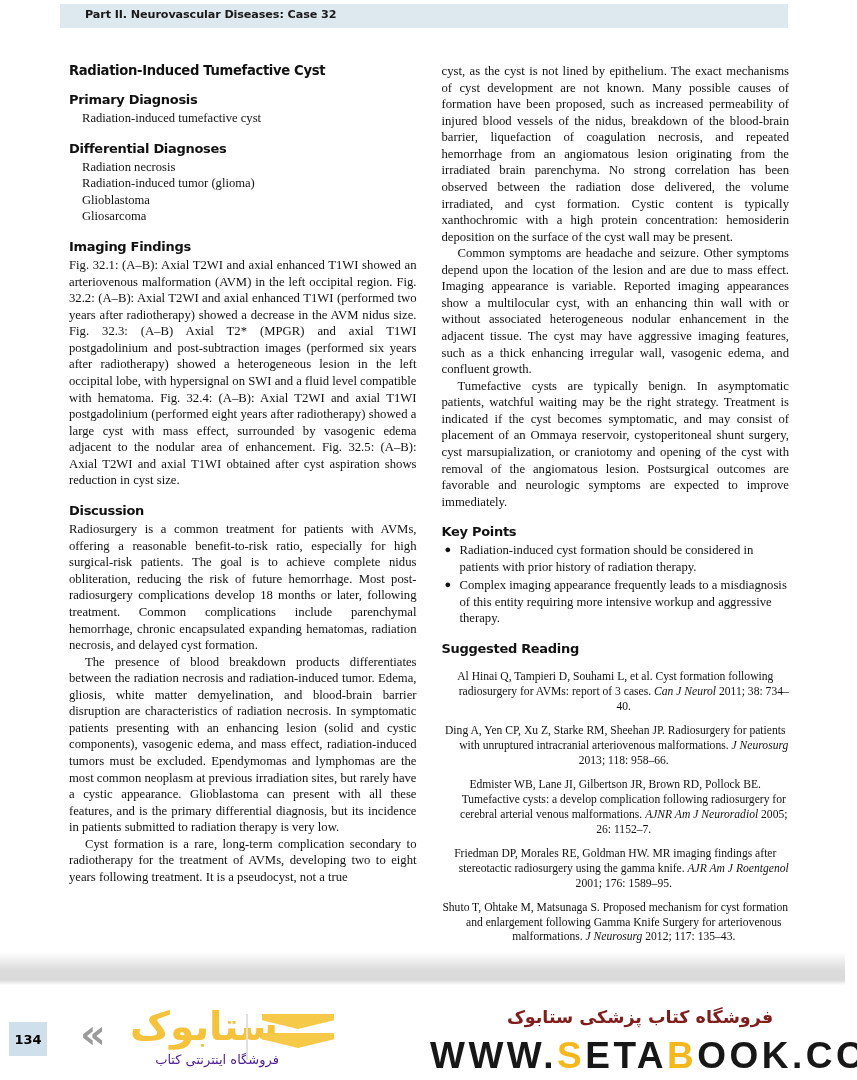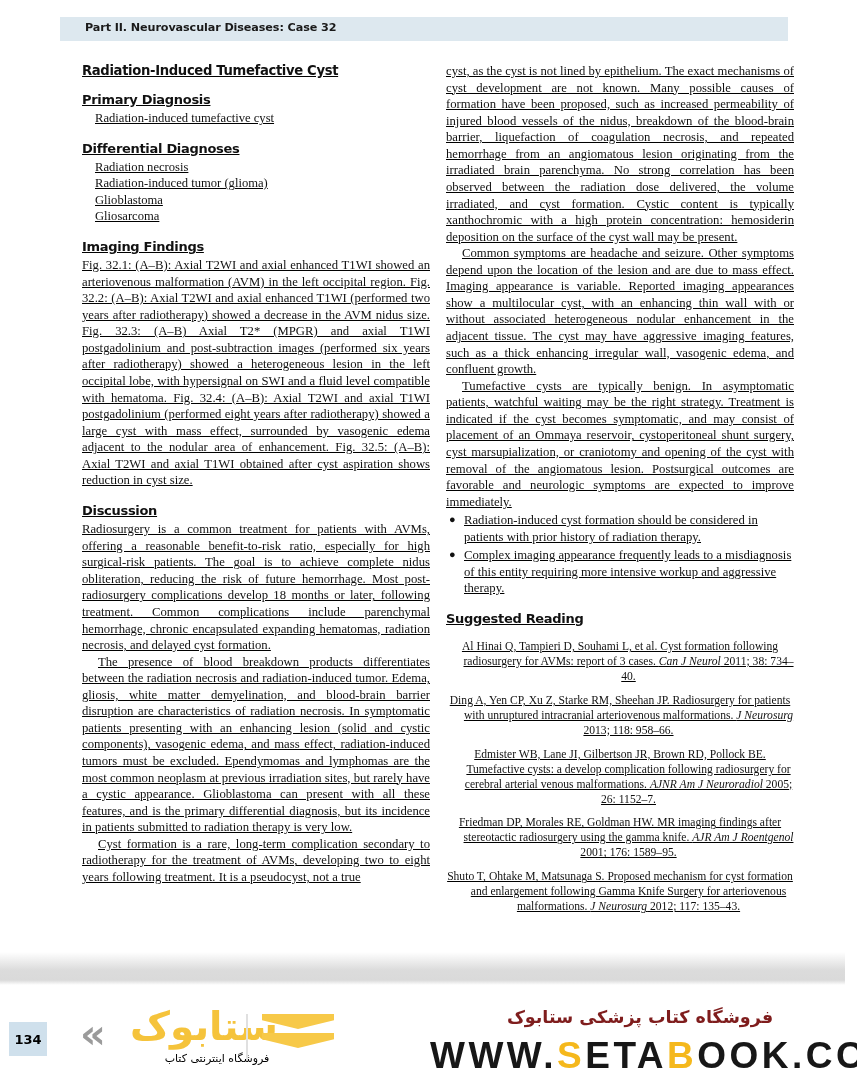--- a/index.html
+++ b/index.html
@@ -30,45 +30,44 @@
     width: 845px;
     height: 33px;
     background: linear-gradient(to bottom, rgba(255,255,255,0) 0%, rgba(190,190,190,0.55) 55%, rgba(205,205,205,0.75) 85%, rgba(255,255,255,0) 100%);
     pointer-events: none;
   }
 
   
   .running-head {
     position: absolute;
     left: 60px;
-    top: 17px;
+    top: 4px;
     width: 728px;
     height: 24px;
     background: #dde8ef;
   }
   .running-head-text {
     position: absolute;
     left: 25px;
     top: 4px;
     font-family: "DejaVu Sans", sans-serif;
     font-size: 11.2px;
     font-weight: bold;
     color: #1a1a1a;
     letter-spacing: -0.1px;
   }
 
   
   .columns {
     position: absolute;
-    left: 82px;
+    left: 69px;
     top: 63px;
     width: 720px;
     display: flex;
-    gap: 16px;
-    text-decoration: underline;
+    gap: 25px;
   }
   .col {
     width: 348px;
   }
 
   h1.case-title {
     font-family: "DejaVu Sans", sans-serif;
     font-size: 13.2px;
     font-weight: bold;
     color: #111;
@@ -218,22 +217,22 @@
     line-height: 1.1;
     white-space: nowrap;
   }
   .wm-persian-sub {
     position: absolute;
     left: 50px;
     top: 44px;
     width: 190px;
     text-align: center;
     font-family: "DejaVu Sans", sans-serif;
-    font-size: 11px;
-    color: #000000;
+    font-size: 13px;
+    color: #4c1d95;
     direction: rtl;
     white-space: nowrap;
   }
   .wm-divider {
     position: absolute;
     left: 246px;
     top: 1014px;
     width: 2px;
     height: 46px;
     background: #e0e0e0;
@@ -321,20 +320,21 @@
       <p class="body indent">Cyst formation is a rare, long-term complication secondary to radiotherapy for the treatment of AVMs, developing two to eight years following treatment. It is a pseudocyst, not a true</p>
 
     </div>
 
     <div class="col">
 
       <p class="body">cyst, as the cyst is not lined by epithelium. The exact mechanisms of cyst development are not known. Many possible causes of formation have been proposed, such as increased permeability of injured blood vessels of the nidus, breakdown of the blood-brain barrier, liquefaction of coagulation necrosis, and repeated hemorrhage from an angiomatous lesion originating from the irradiated brain parenchyma. No strong correlation has been observed between the radiation dose delivered, the volume irradiated, and cyst formation. Cystic content is typically xanthochromic with a high protein concentration: hemosiderin deposition on the surface of the cyst wall may be present.</p>
       <p class="body indent">Common symptoms are headache and seizure. Other symptoms depend upon the location of the lesion and are due to mass effect. Imaging appearance is variable. Reported imaging appearances show a multilocular cyst, with an enhancing thin wall with or without associated heterogeneous nodular enhancement in the adjacent tissue. The cyst may have aggressive imaging features, such as a thick enhancing irregular wall, vasogenic edema, and confluent growth.</p>
       <p class="body indent">Tumefactive cysts are typically benign. In asymptomatic patients, watchful waiting may be the right strategy. Treatment is indicated if the cyst becomes symptomatic, and may consist of placement of an Ommaya reservoir, cystoperitoneal shunt surgery, cyst marsupialization, or craniotomy and opening of the cyst with removal of the angiomatous lesion. Postsurgical outcomes are favorable and neurologic symptoms are expected to improve immediately.</p>
 
+      <h2 class="sec-head spaced">Key Points</h2>
       <ul class="keypoints">
         <li>
           <span class="bullet">●</span>
           <span>Radiation-induced cyst formation should be considered in patients with prior history of radiation therapy.</span>
         </li>
         <li>
           <span class="bullet">●</span>
           <span>Complex imaging appearance frequently leads to a misdiagnosis of this entity requiring more intensive workup and aggressive therapy.</span>
         </li>
       </ul>

